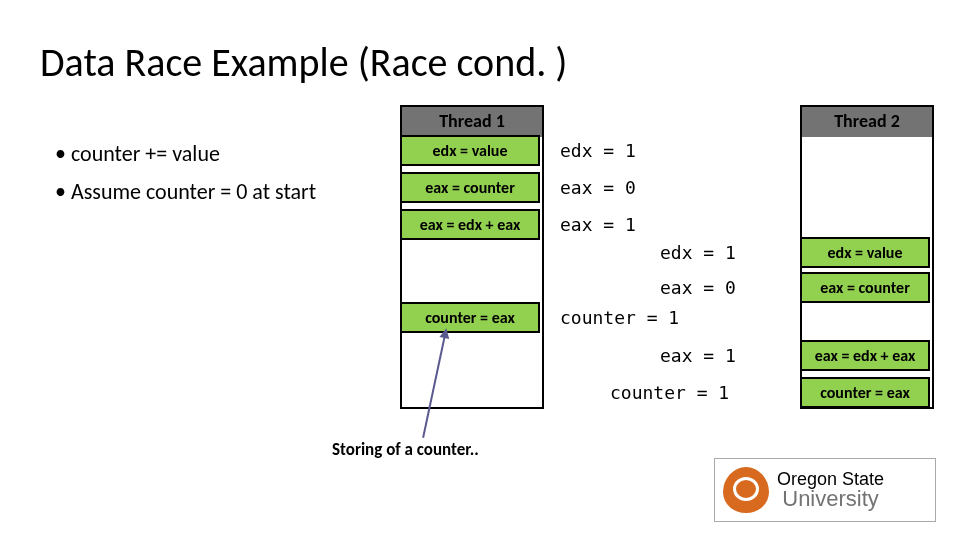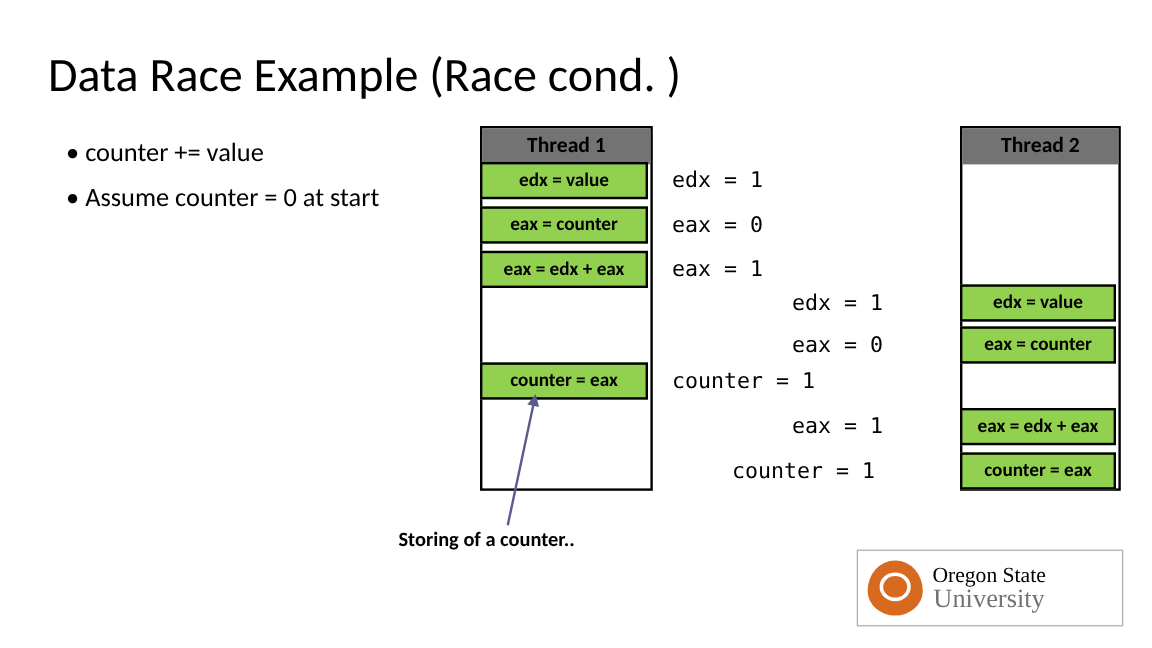--- a/index.html
+++ b/index.html
@@ -21,21 +21,21 @@
     position: absolute;
     left: 40px;
     top: 38px;
     font-size: 40px;
     font-weight: 400;
     color: #000;
   }
   .left-col {
     position: absolute;
     left: 55px;
-    top: 112px;
+    top: 139px;
     font-size: 22px;
     line-height: 1.35;
   }
   .left-col .b1 {
     margin-bottom: 4px;
   }
   .left-col .codelist {
     font-family: Consolas, Menlo, monospace;
     font-size: 21px;
     margin-left: 24px;
@@ -136,21 +136,21 @@
   .osu {
     position: absolute;
     right: 24px;
     bottom: 18px;
     width: 220px;
     height: 62px;
     border: 1px solid #aaa;
     background: #fff;
     display: flex;
     align-items: center;
-    font-family: Liberation Serif, serif;
+    font-family: Liberation Sans, sans-serif;
   }
   .osu .crest {
     width: 46px;
     height: 46px;
     margin: 0 8px;
     background: radial-gradient(circle at 50% 45%, #d76a1f 0 40%, #fff 41% 43%, #d7a 0);
     background: #d76a1f;
     border-radius: 50% 50% 50% 50% / 55% 55% 45% 45%;
     position: relative;
   }

